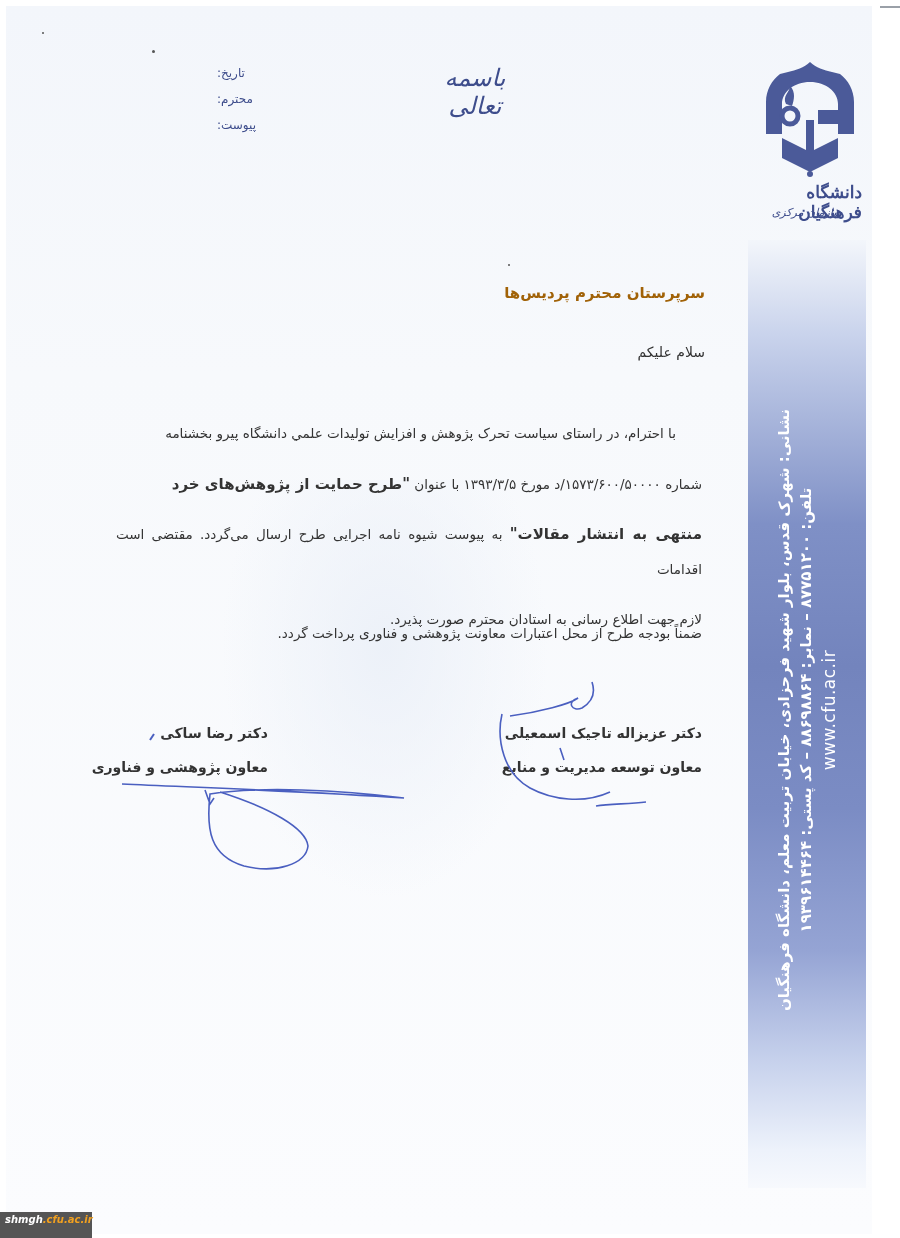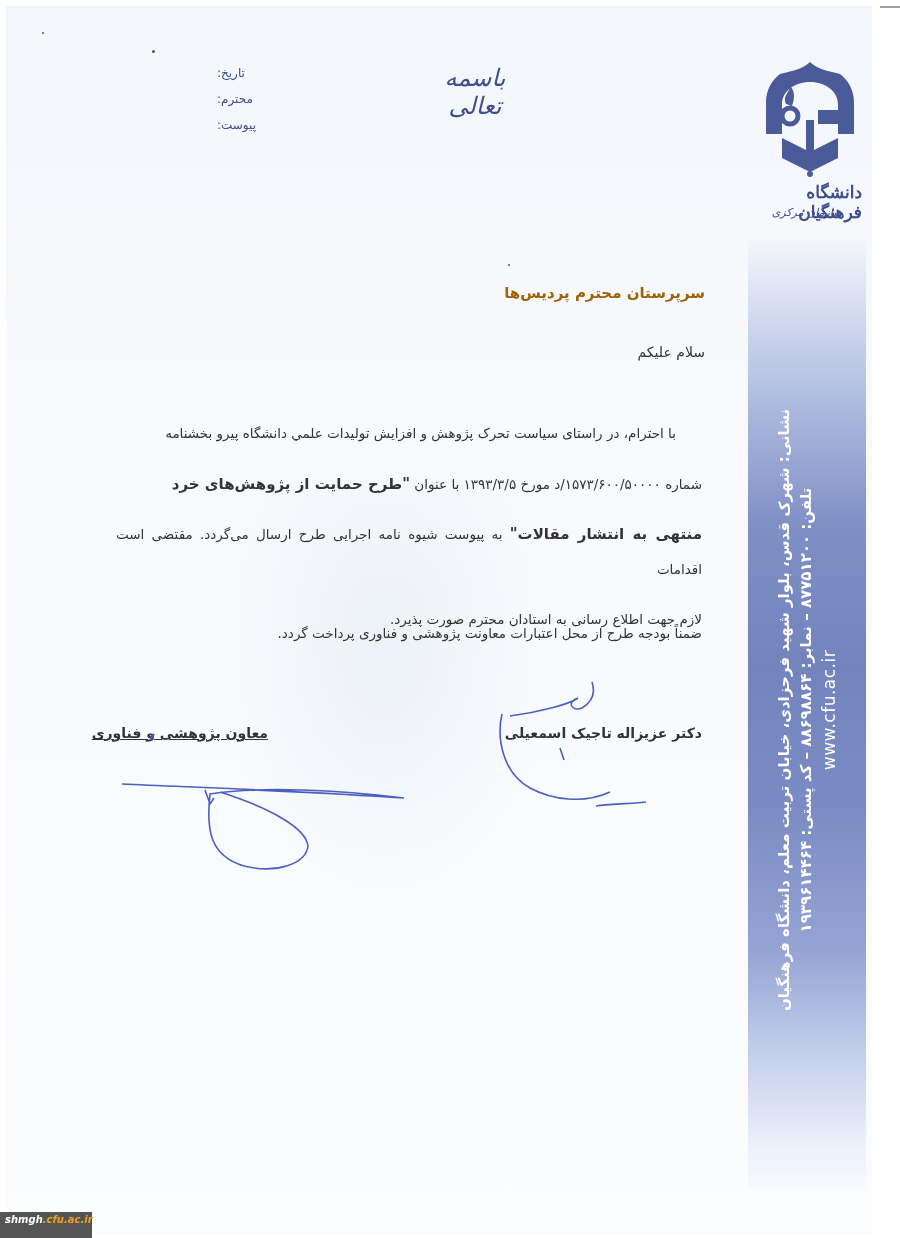--- a/index.html
+++ b/index.html
@@ -74,21 +74,21 @@
   .p2 { top:600px; }
   .p2 p { padding-right:0; }
 
   .sig {
     position:absolute; direction:rtl; text-align:right; font-weight:bold; font-size:14px; color:#333;
   }
   .sig .name { line-height:34px; }
   .sig .title { line-height:34px; }
   .sig-right { right:198px; top:716px; }
   .sig-left { right:632px; top:716px; }
-  .sig-left .title { text-decoration:underline; text-decoration-thickness:1px;text-align:center; }
+  .sig-left .title { text-decoration-thickness:1px;text-align:center; }
 
   .ink { position:absolute; left:0; top:0; width:900px; height:1238px; pointer-events:none; }
 
   .footer-badge {
     position:absolute; left:0; top:1212px; width:92px; height:28px; background:#555555;
     font-family:"DejaVu Sans", sans-serif; font-size:10px; font-style:italic; font-weight:bold;
     line-height:16px; padding-left:5px; box-sizing:border-box;
   }
   .footer-badge .a { color:#ffffff; }
   .footer-badge .b { color:#f0a020; }
@@ -145,22 +145,24 @@
   <p><b>منتهی به انتشار مقالات"</b><span> به پیوست شیوه نامه اجرایی طرح ارسال می‌گردد. مقتضی است اقدامات</span></p>
   <p>لازم جهت اطلاع رسانی به استادان محترم صورت پذیرد.</p>
 </div>
 
 <div class="body p2">
   <p>ضمناً بودجه طرح از محل اعتبارات معاونت پژوهشی و فناوری پرداخت گردد.</p>
 </div>
 
 <div class="sig sig-right">
   <div class="name">دکتر عزیزاله تاجیک اسمعیلی</div>
+  <div class="title">معاون توسعه مدیریت و منابع</div>
 </div>
 <div class="sig sig-left">
+  <div class="name">دکتر رضا ساکی</div>
   <div class="title">معاون پژوهشی و فناوری</div>
 </div>
 
 <svg class="ink" viewBox="0 0 900 1238">
 
   <path d="M592 682 C596 694 592 702 582 708 C572 712 566 702 578 698 C570 704 540 712 510 716 M502 714 C496 740 504 774 530 788 C552 800 584 804 610 792 M560 748 L564 760" fill="none" stroke="#4a5fc0" stroke-width="1.6"></path>
   <path d="M596 806 C610 804 628 804 646 802" fill="none" stroke="#4a5fc0" stroke-width="1.6"></path>
 
   <path d="M122 784 C210 788 320 792 404 798 C340 790 260 786 210 794 C206 830 210 856 244 866 C276 874 306 864 308 846 C306 828 270 808 220 792 M205 790 L210 804 L214 798" fill="none" stroke="#4a5fc0" stroke-width="1.6"></path>
   <path d="M150 740 L154 734" fill="none" stroke="#4a5fc0" stroke-width="2"></path>

